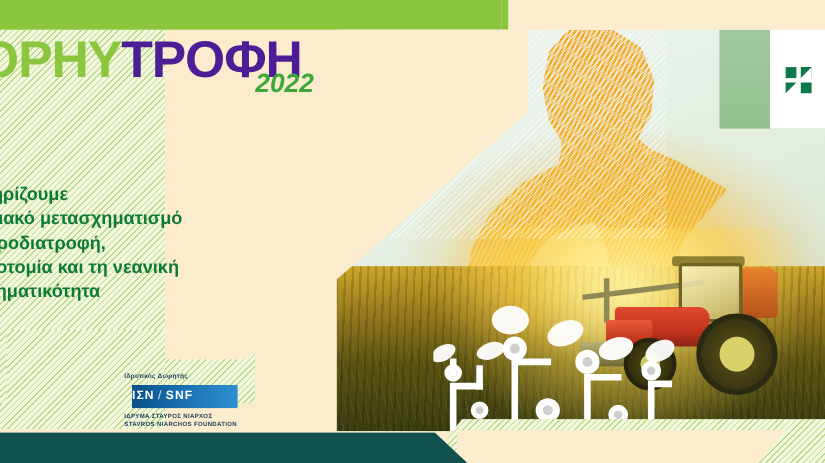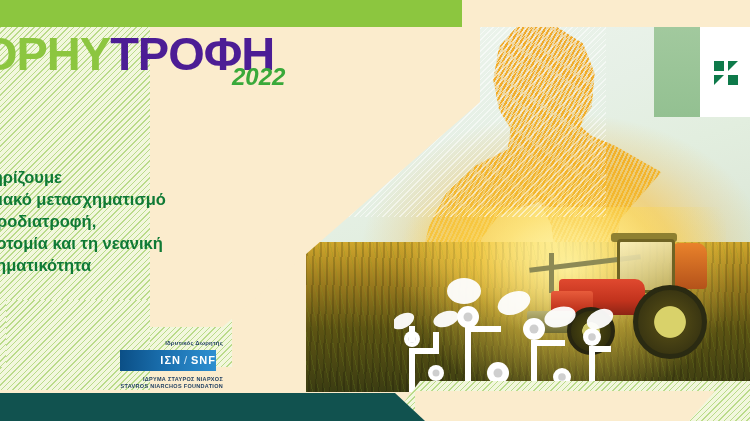--- a/index.html
+++ b/index.html
@@ -189,21 +189,21 @@
   
   #copy{
     position:absolute;left:-36px;top:166px;
     font-size:16.5px;line-height:22px;color:#0f7a35;font-weight:600;
     white-space:nowrap;
   }
   #copy div{margin:0;}
 
   
   #donor{
-    position:absolute;left:113px;top:340px;width:110px;text-align:right;
+    position:absolute;left:113px;top:340px;width:110px;text-align:left;
   }
   #donor-label{
     font-size:6px;font-weight:bold;color:#1b3b5f;letter-spacing:.2px;margin-bottom:4px;
   }
   #snf-badge{
     display:block;width:96px;height:21px;margin:0 auto;
     background:linear-gradient(90deg,#0b4f86 0%,#1a6fae 45%,#2e8fd0 100%);
     color:#fff;font-size:11px;font-weight:bold;letter-spacing:1px;
     line-height:21px;
   }

